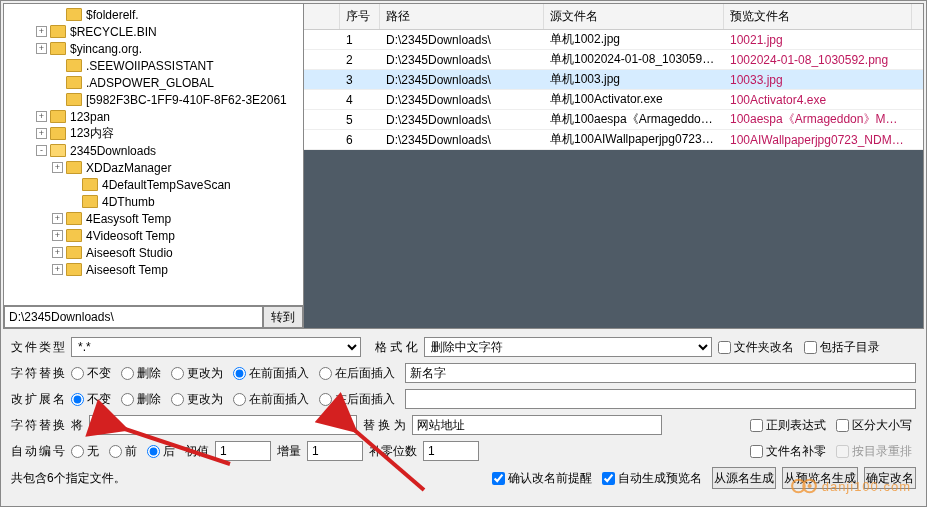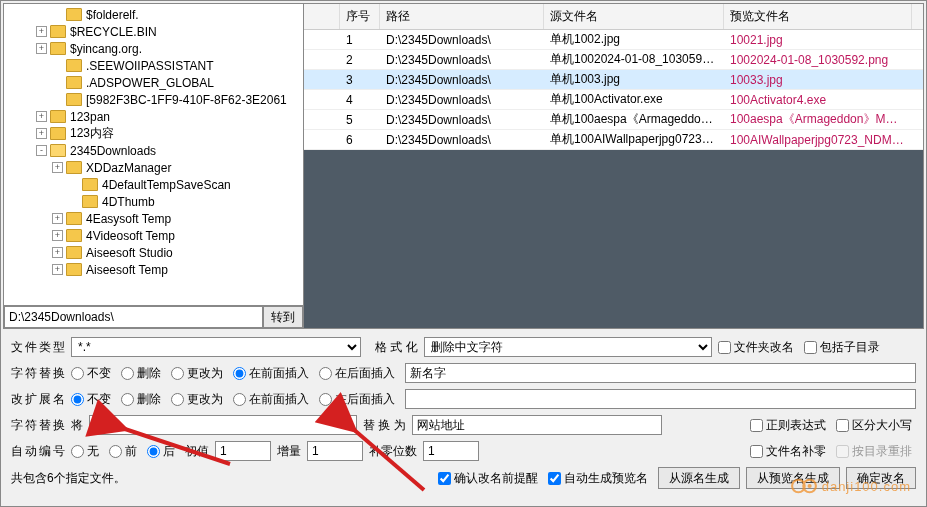--- a/index.html
+++ b/index.html
@@ -30,21 +30,21 @@
 .c3 { width: 180px; }
 .c4 { width: 188px; color: #be185d; }
 .grid-head .c4 { color: #000; }
 .bottom { padding: 6px 10px 4px 10px; }
 .frow { display: flex; align-items: center; margin-bottom: 6px; gap: 6px; }
 .flabel { width: 54px; text-align: justify; text-align-last: justify; }
 input[type=text].tf { border: 1px solid #888; padding: 8px 4px; height: 20px; }
 select.sel { border: 1px solid #888; height: 20px; background: #fff; padding: 0 2px; }
 .radio, .check { display: inline-flex; align-items: center; gap: 3px; margin-right: 4px; }
 .radio input, .check input { margin: 0; }
-.btn { border: 1px solid #888; background: #e8e8e8; padding: 2px 10px; height: 22px; cursor: pointer; }
+.btn { border: 1px solid #888; background: #e8e8e8; padding: 2px 1px; height: 22px; cursor: pointer; }
 .spacer { flex: 1; }
 .disabled { color: #999; }
 .watermark { position: absolute; right: 16px; bottom: 12px; display:flex; align-items:center; gap:4px; opacity:0.75; pointer-events:none; }
 .wm-logo { width:28px; height:18px; }
 .wm-text { color:#f0902a; font-size:13px; letter-spacing:1px; }
 </style>
 </head>
 <body>
 
 <div class="top">

